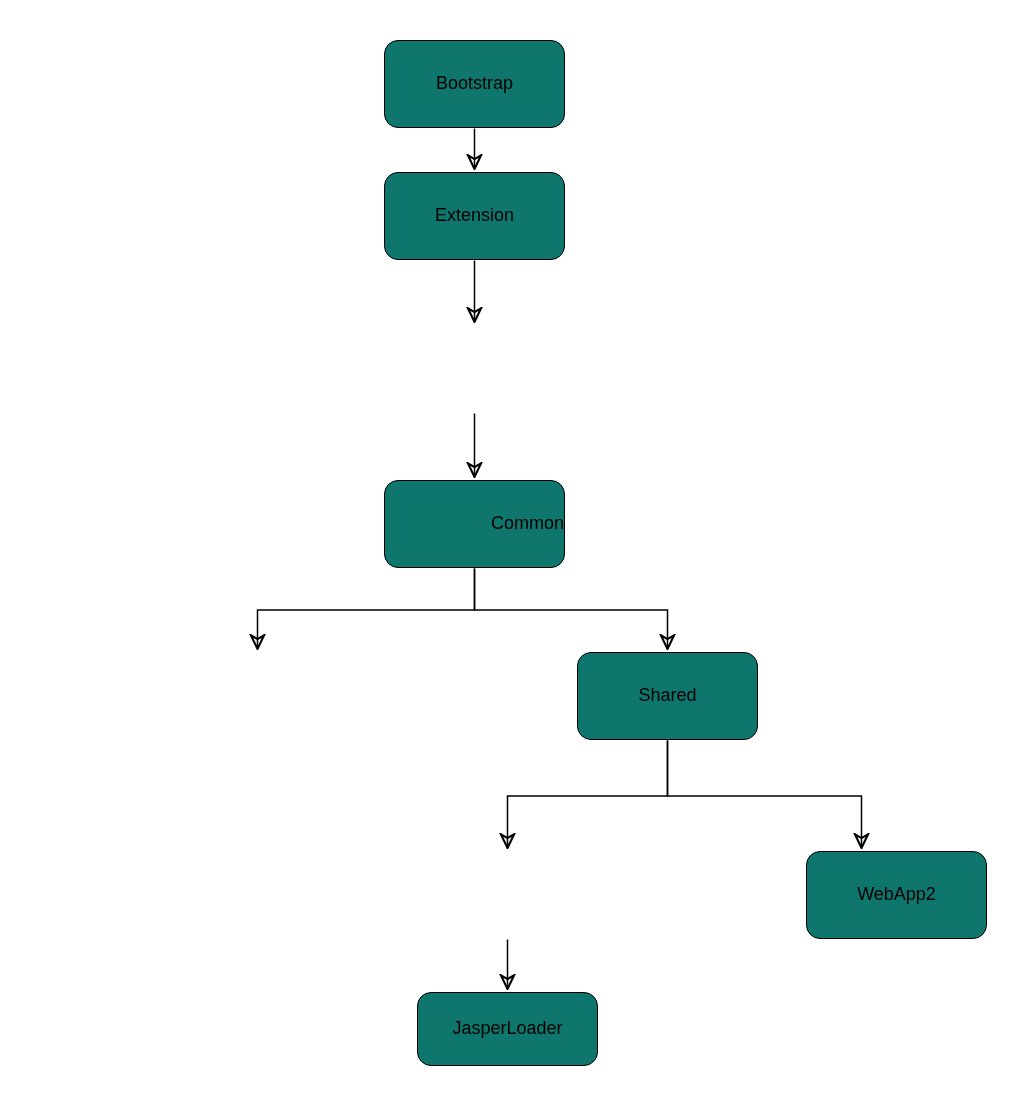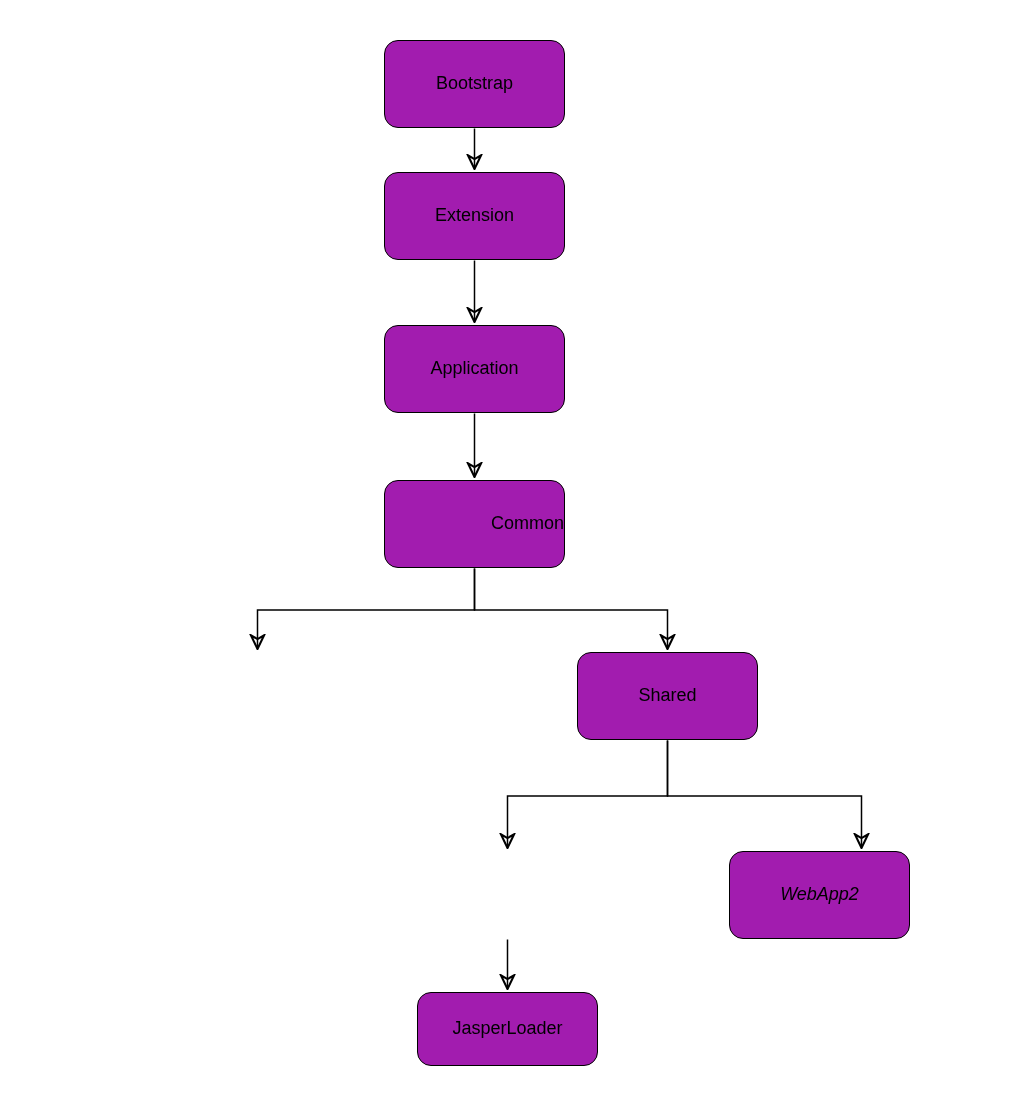--- a/index.html
+++ b/index.html
@@ -30,21 +30,21 @@
   svg.edge-layer path {
     fill: none;
     stroke: #000000;
     stroke-width: 1.5;
     stroke-linejoin: miter;
   }
   .node {
     position: absolute;
     width: 181px;
     height: 88px;
-    background: #a21caf;
+    background: #0f766e;
     border: 1.5px solid #000000;
     border-radius: 14px;
     box-sizing: border-box;
     display: flex;
     align-items: center;
     justify-content: center;
   }
   .node .label {
     font-size: 18px;
     line-height: 1.2;
@@ -53,21 +53,21 @@
     white-space: nowrap;
   }
   
   .pos-bootstrap    { left: 384px; top: 40px;  }
   .pos-extension    { left: 384px; top: 172px; }
   .pos-application  { left: 384px; top: 325px; }
   .pos-common       { left: 384px; top: 480px; justify-content: flex-end; }
   .pos-catalina     { left: 167px; top: 652px; }
   .pos-shared       { left: 577px; top: 652px; }
   .pos-webapp1      { left: 417px; top: 851px; }
-  .pos-webapp2      { left: 729px; top: 851px; font-style: italic; }
+  .pos-webapp2      { left: 806px; top: 851px; }
   .pos-jasperloader { left: 417px; top: 992px; height: 74px; }
 </style>
 </head>
 <body>
 
 <div class="canvas">
 
   <svg class="edge-layer" width="1028" height="1114" viewBox="0 0 1028 1114" aria-hidden="true">
     <defs>
       <marker id="arrowhead" viewBox="0 0 12 12" refX="11" refY="6" markerWidth="11" markerHeight="11" orient="auto-start-reverse">
@@ -85,23 +85,20 @@
   </svg>
 
   <div class="node pos-bootstrap">
     <span class="label">Bootstrap</span>
   </div>
 
   <div class="node pos-extension">
     <span class="label">Extension</span>
   </div>
 
-  <div class="node pos-application">
-    <span class="label">Application</span>
-  </div>
 
   <div class="node pos-common">
     <span class="label">Common</span>
   </div>
 
 
   <div class="node pos-shared">
     <span class="label">Shared</span>
   </div>
 

